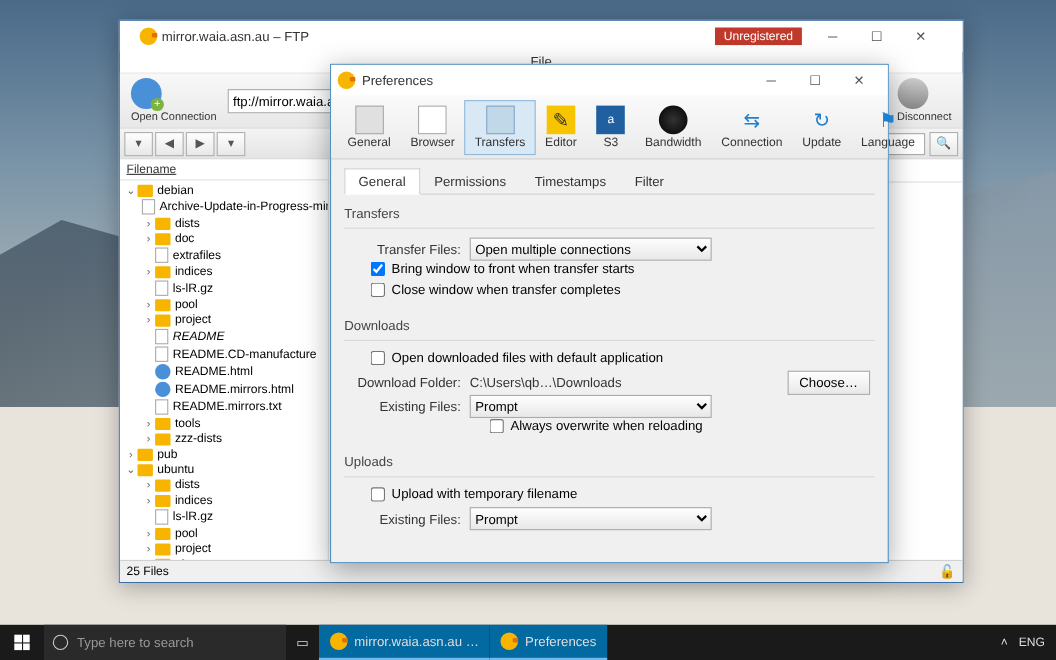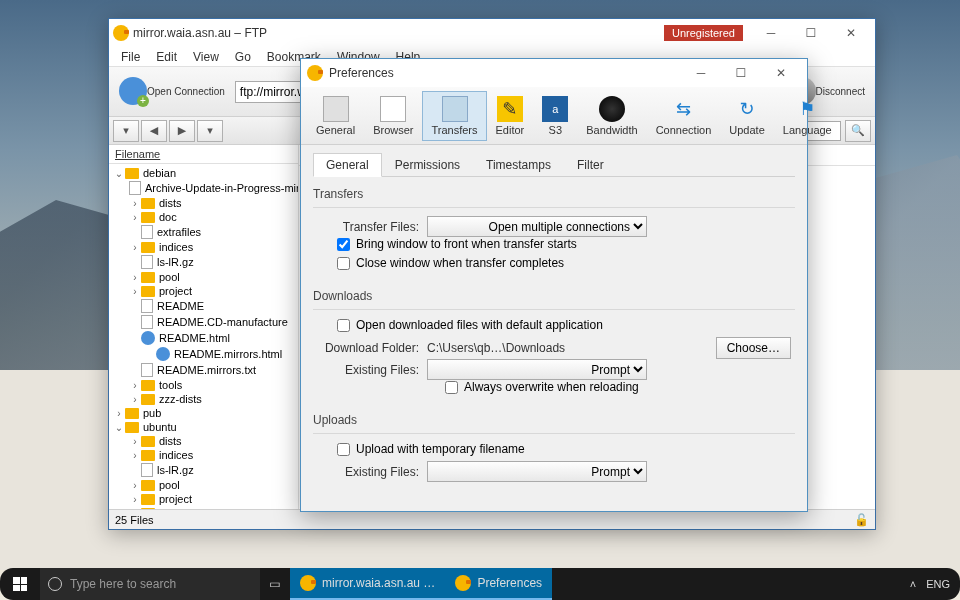--- a/index.html
+++ b/index.html
@@ -2,32 +2,32 @@
 <html><head>
 <meta charset="utf-8">
 <style>
 * { box-sizing: border-box; margin: 0; padding: 0; font-family: "Segoe UI", Tahoma, sans-serif; }
 body { width: 960px; height: 600px; overflow: hidden; background: linear-gradient(to bottom, #5a7a9a 0%, #8ea8b8 35%, #a8b8c0 50%, #d0d0c8 65%, #e8e4dc 100%); position: relative; }
 .desktop-bg { position: absolute; inset: 0; background: linear-gradient(180deg, #4a6a88 0%, #7a94a8 25%, #98a8b0 40%, #b8c0b8 55%, #d8d4c8 70%, #e8e0d0 85%, #f0ece0 100%); }
 .mountain { position: absolute; top: 80px; left: -50px; right: -50px; height: 300px; background: linear-gradient(135deg, #3a4a5a 20%, #5a6a7a 50%, #8a9aa8 80%); clip-path: polygon(0 60%, 10% 40%, 20% 50%, 35% 20%, 50% 35%, 65% 15%, 80% 40%, 95% 25%, 100% 50%, 100% 100%, 0 100%); opacity: 0.7; }
 .snow { position: absolute; bottom: 30px; left: 0; right: 0; height: 200px; background: #e8e4dc; }
 
 .main-window { position: absolute; top: 18px; left: 108px; width: 768px; height: 512px; background: #fff; border: 1px solid #3a6ea5; box-shadow: 0 4px 20px rgba(0,0,0,0.3); display: flex; flex-direction: column; }
-.titlebar { height: 28px; background: #fff; display: flex; align-items: center; padding: 0 4px; font-size: 12px; color: #333; }
+.titlebar { height: 28px; background: #fff; display: flex; align-items: center; padding: 0 18px; font-size: 12px; color: #333; }
 .titlebar .duck { width: 16px; height: 16px; background: #f7b500; border-radius: 50%; margin-right: 4px; position: relative; }
 .titlebar .duck::after { content: ''; position: absolute; left: 11px; top: 5px; width: 5px; height: 4px; background: #e07000; border-radius: 1px; }
 .titlebar .title { flex: 1; }
 .titlebar .badge { background: #c0392b; color: #fff; padding: 2px 8px; font-size: 11px; margin-right: 8px; }
 .titlebar .winbtn { width: 40px; height: 24px; display: flex; align-items: center; justify-content: center; color: #555; font-size: 12px; }
 
-.menubar { height: 20px; display: flex; align-items: center; padding: 0 4px; font-size: 12px; color: #333; border-bottom: 1px solid #e0e0e0; }
+.menubar { height: 20px; display: flex; align-items: center; padding: 0 4px; font-size: 12px; color: #333; border-bottom: 1px solid #e0e0e0; flex-direction: column; }
 .menubar span { padding: 2px 8px; }
 
 .toolbar-row { height: 50px; display: flex; align-items: center; background: linear-gradient(#f8f8f8, #e8e8e8); border-bottom: 1px solid #d0d0d0; padding: 2px 4px; gap: 4px; }
-.big-btn { display: flex; flex-direction: row; align-items: center; font-size: 10px; color: #333; padding: 2px 6px; }
+.big-btn { display: flex; flex-direction: column; font-size: 10px; color: #333; padding: 2px 6px; }
 .big-btn .icon { width: 28px; height: 28px; background: #4a90d9; border-radius: 50%; margin-bottom: 2px; position: relative; }
 .big-btn .icon.globe::after { content: '+'; position: absolute; bottom: -2px; right: -2px; background: #7cb342; color: #fff; border-radius: 50%; width: 12px; height: 12px; font-size: 10px; text-align: center; line-height: 12px; }
 .big-btn .icon.eject { background: linear-gradient(#ccc, #888); }
 .addr-bar { flex: 1; height: 22px; border: 1px solid #aaa; background: #fff; font-size: 12px; padding: 2px 4px; display: flex; align-items: center; }
 
 .nav-toolbar { height: 28px; display: flex; align-items: center; background: linear-gradient(#f4f4f4, #e4e4e4); border-bottom: 1px solid #d0d0d0; padding: 2px 4px; gap: 2px; }
 .nav-btn { width: 26px; height: 22px; border: 1px solid #b0b0b0; background: linear-gradient(#fefefe, #e8e8e8); display: flex; align-items: center; justify-content: center; font-size: 11px; color: #555; }
 .search-field { width: 100px; height: 20px; border: 1px solid #aaa; background: #fff; font-size: 11px; padding: 0 4px; margin-left: auto; }
 
 .content { flex: 1; display: flex; background: #fff; overflow: hidden; }
@@ -73,28 +73,28 @@
 .sub-tabs { display: flex; border-bottom: 1px solid #d0d0d0; font-size: 12px; }
 .sub-tab { padding: 4px 12px; border: 1px solid transparent; border-bottom: none; color: #333; }
 .sub-tab.active { background: #fff; border: 1px solid #d0d0d0; border-bottom: 1px solid #fff; margin-bottom: -1px; }
 
 .section { margin-top: 10px; }
 .section-title { font-size: 12px; color: #444; margin-bottom: 6px; }
 .section-box { border-top: 1px solid #d8d8d8; padding: 8px 4px 4px 4px; }
 .form-row { display: flex; align-items: center; font-size: 12px; margin-bottom: 0; }
 .form-label { width: 110px; text-align: right; padding-right: 8px; color: #333; }
 .form-control { flex: 1; }
-select.ctl { width: 220px; height: 21px; font-size: 12px; border: 1px solid #aaa; background: linear-gradient(#fefefe, #e8e8e8); text-align: right; }
+select.ctl { width: 220px; height: 21px; font-size: 12px; border: 1px solid #aaa; background: linear-gradient(#fefefe, #e8e8e8); }
 .checkbox-row { display: flex; align-items: center; font-size: 12px; margin-bottom: 5px; padding-left: 20px; }
 .checkbox-row input { margin-right: 6px; }
 .choose-btn { height: 22px; padding: 0 10px; font-size: 12px; border: 1px solid #aaa; background: linear-gradient(#fefefe, #e8e8e8); }
 .path-text { font-size: 12px; color: #333; }
 
 
-.taskbar { position: absolute; bottom: 0; left: 0; right: 0; height: 32px; background: #1a1a1a; display: flex; align-items: center; color: #ddd; font-size: 12px; border-radius: 13px; }
+.taskbar { position: absolute; bottom: 0; left: 0; right: 0; height: 32px; background: #1a1a1a; display: flex; align-items: center; color: #ddd; font-size: 12px; }
 .taskbar .start { width: 40px; height: 32px; display: flex; align-items: center; justify-content: center; }
 .taskbar .start .win { width: 14px; height: 14px; display: grid; grid-template: 1fr 1fr / 1fr 1fr; gap: 1px; }
 .taskbar .start .win div { background: #fff; }
 .taskbar .search { display: flex; align-items: center; height: 32px; width: 220px; background: #2a2a2a; padding: 0 8px; gap: 8px; color: #999; }
 .taskbar .search .circ { width: 14px; height: 14px; border: 1.5px solid #ccc; border-radius: 50%; }
 .taskbar .task { height: 32px; display: flex; align-items: center; padding: 0 10px; gap: 6px; border-bottom: 2px solid transparent; }
 .taskbar .task.active { background: #0369a1; border-bottom: 2px solid #76b9ed; }
 .taskbar .task .duck { width: 16px; height: 16px; background: #f7b500; border-radius: 50%; position: relative; }
 .taskbar .task .duck::after { content: ''; position: absolute; left: 11px; top: 5px; width: 5px; height: 4px; background: #e07000; border-radius: 1px; }
 .taskbar .tray { margin-left: auto; display: flex; align-items: center; gap: 10px; padding: 0 10px; font-size: 11px; }
@@ -187,36 +187,36 @@
           <div class="tree-item" style="padding-left: 20px;">
             <span class="exp">›</span>
             <span class="folder-icon"></span>
             <span>pool</span>
           </div>
           <div class="tree-item" style="padding-left: 20px;">
             <span class="exp">›</span>
             <span class="folder-icon"></span>
             <span>project</span>
           </div>
-          <div class="tree-item" style="padding-left: 20px;">
+          <div class="tree-item" style="padding-left: 20px; font-style: italic;">
             <span class="exp"></span>
             <span class="file-icon"></span>
             <span>README</span>
           </div>
           <div class="tree-item" style="padding-left: 20px;">
             <span class="exp"></span>
             <span class="file-icon"></span>
             <span>README.CD-manufacture</span>
           </div>
           <div class="tree-item" style="padding-left: 20px;">
             <span class="exp"></span>
             <span class="ie-icon"></span>
             <span>README.html</span>
           </div>
-          <div class="tree-item" style="padding-left: 20px; margin-left: 15px;">
+          <div class="tree-item" style="padding-left: 20px;">
             <span class="exp"></span>
             <span class="ie-icon"></span>
             <span>README.mirrors.html</span>
           </div>
           <div class="tree-item" style="padding-left: 20px;">
             <span class="exp"></span>
             <span class="file-icon"></span>
             <span>README.mirrors.txt</span>
           </div>
           <div class="tree-item" style="padding-left: 20px;">

